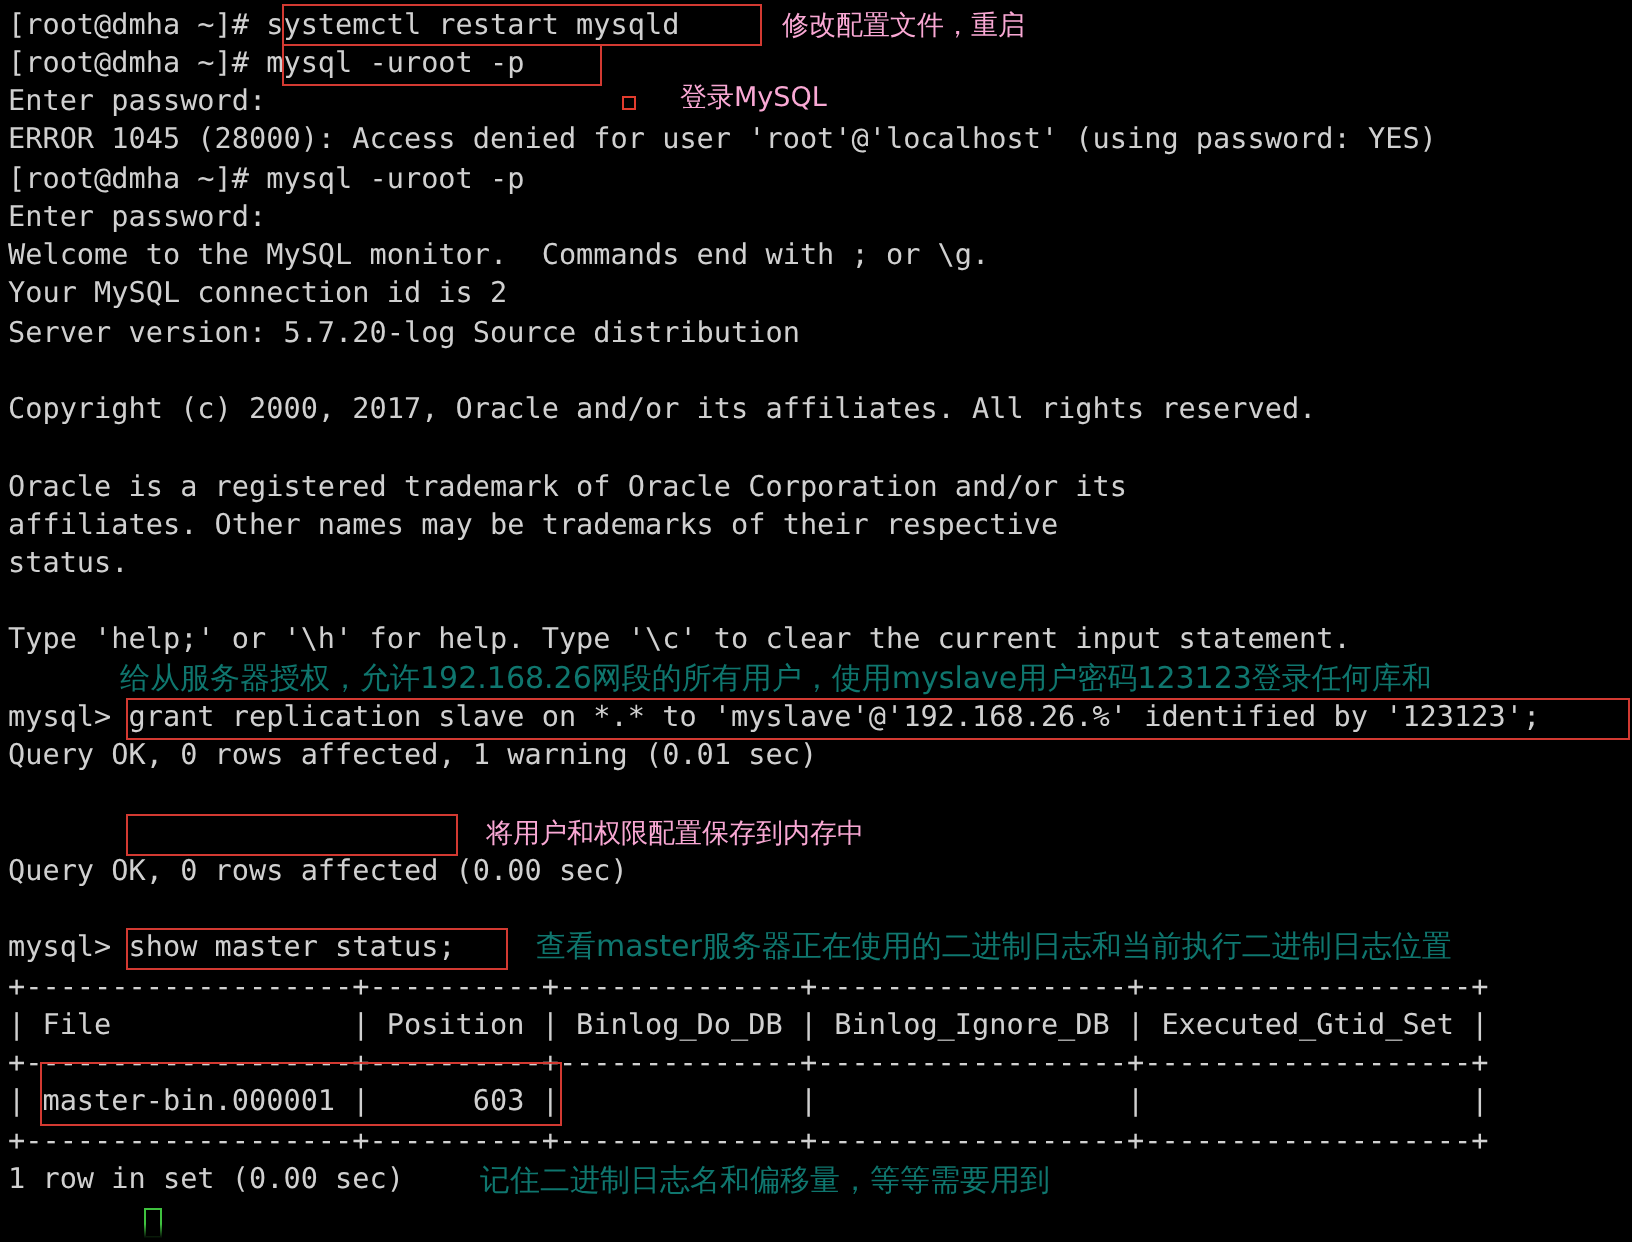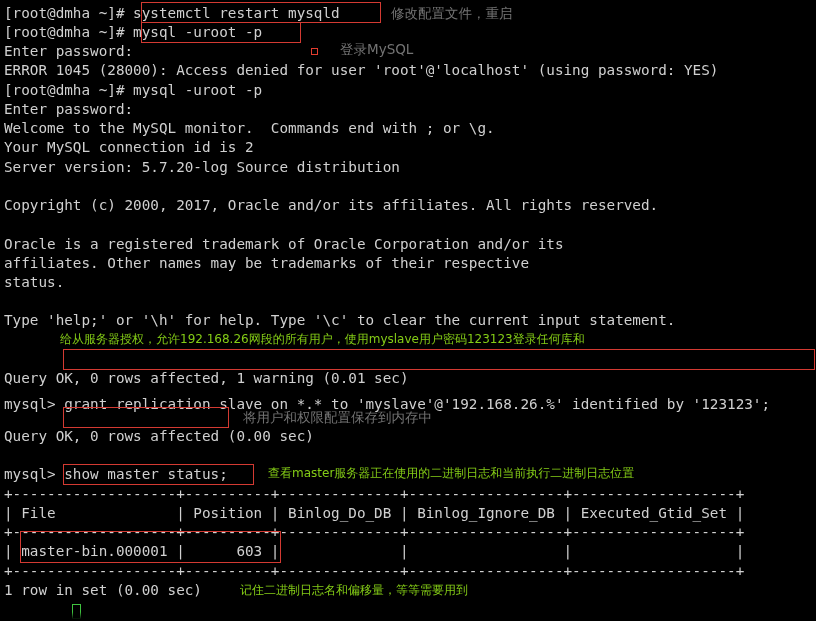--- a/index.html
+++ b/index.html
@@ -30,32 +30,32 @@
     margin: 0;
   }
   .box {
     position: absolute;
     border: 1px solid #d33a32;
     box-sizing: border-box;
     pointer-events: none;
   }
   .ann {
     position: absolute;
-    color: #737373;
+    color: #f9a8d4;
     white-space: pre;
     font-family: "DejaVu Sans", "Liberation Sans", sans-serif;
     font-size: 13.5px;
     line-height: 17px;
   }
   .ann-sm {
     position: absolute;
-    color: #84cc16;
+    color: #0f766e;
     white-space: pre;
     font-family: "DejaVu Sans", "Liberation Sans", sans-serif;
-    font-size: 12px;
+    font-size: 15px;
     line-height: 16px;
   }
   .marker {
     position: absolute;
     width: 7px;
     height: 7px;
     border: 1px solid #e23c2e;
     box-sizing: border-box;
   }
   .cursor {
@@ -89,21 +89,21 @@
   <div class="line" style="top:158px;">Server version: 5.7.20-log Source distribution</div>
   <div class="line" style="top:177px;"></div>
   <div class="line" style="top:196px;">Copyright (c) 2000, 2017, Oracle and/or its affiliates. All rights reserved.</div>
   <div class="line" style="top:215px;"></div>
   <div class="line" style="top:235px;text-align:center;">Oracle is a registered trademark of Oracle Corporation and/or its</div>
   <div class="line" style="top:254px;">affiliates. Other names may be trademarks of their respective</div>
   <div class="line" style="top:273px;">status.</div>
   <div class="line" style="top:292px;"></div>
   <div class="line" style="top:311px;">Type 'help;' or '\h' for help. Type '\c' to clear the current input statement.</div>
   <div class="line" style="top:331px;"></div>
-  <div class="line" style="top:350px;margin-top:45px;">mysql&gt; grant replication slave on *.* to 'myslave'@'192.168.26.%' identified by '123123';</div>
+  <div class="line" style="top:350px;">mysql&gt; grant replication slave on *.* to 'myslave'@'192.168.26.%' identified by '123123';</div>
   <div class="line" style="top:369px;">Query OK, 0 rows affected, 1 warning (0.01 sec)</div>
   <div class="line" style="top:388px;"></div>
   <div class="line" style="top:427px;">Query OK, 0 rows affected (0.00 sec)</div>
   <div class="line" style="top:446px;"></div>
   <div class="line" style="top:465px;">mysql&gt; show master status;</div>
   <div class="line" style="top:485px;">+-------------------+----------+--------------+------------------+-------------------+</div>
   <div class="line" style="top:504px;">| File              | Position | Binlog_Do_DB | Binlog_Ignore_DB | Executed_Gtid_Set |</div>
   <div class="line" style="top:523px;">+-------------------+----------+--------------+------------------+-------------------+</div>
   <div class="line" style="top:542px;">| master-bin.000001 |      603 |              |                  |                   |</div>
   <div class="line" style="top:562px;">+-------------------+----------+--------------+------------------+-------------------+</div>

